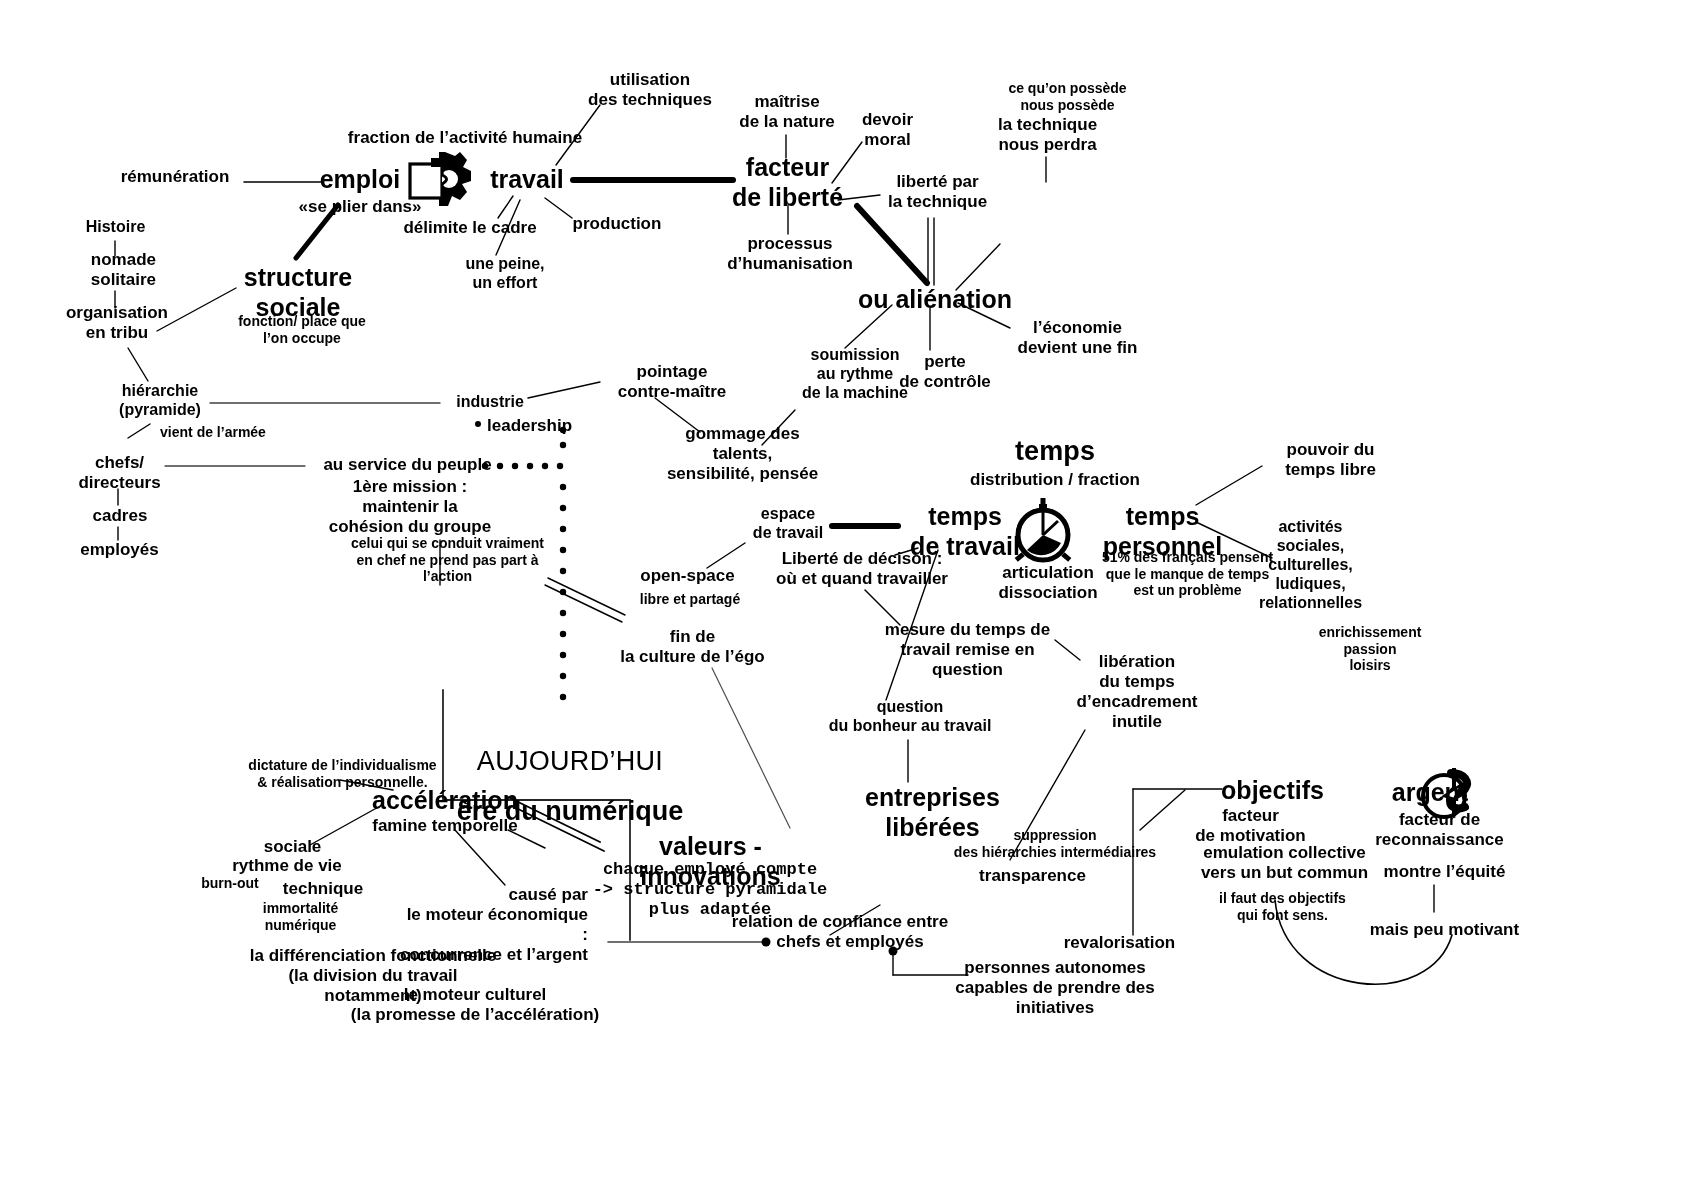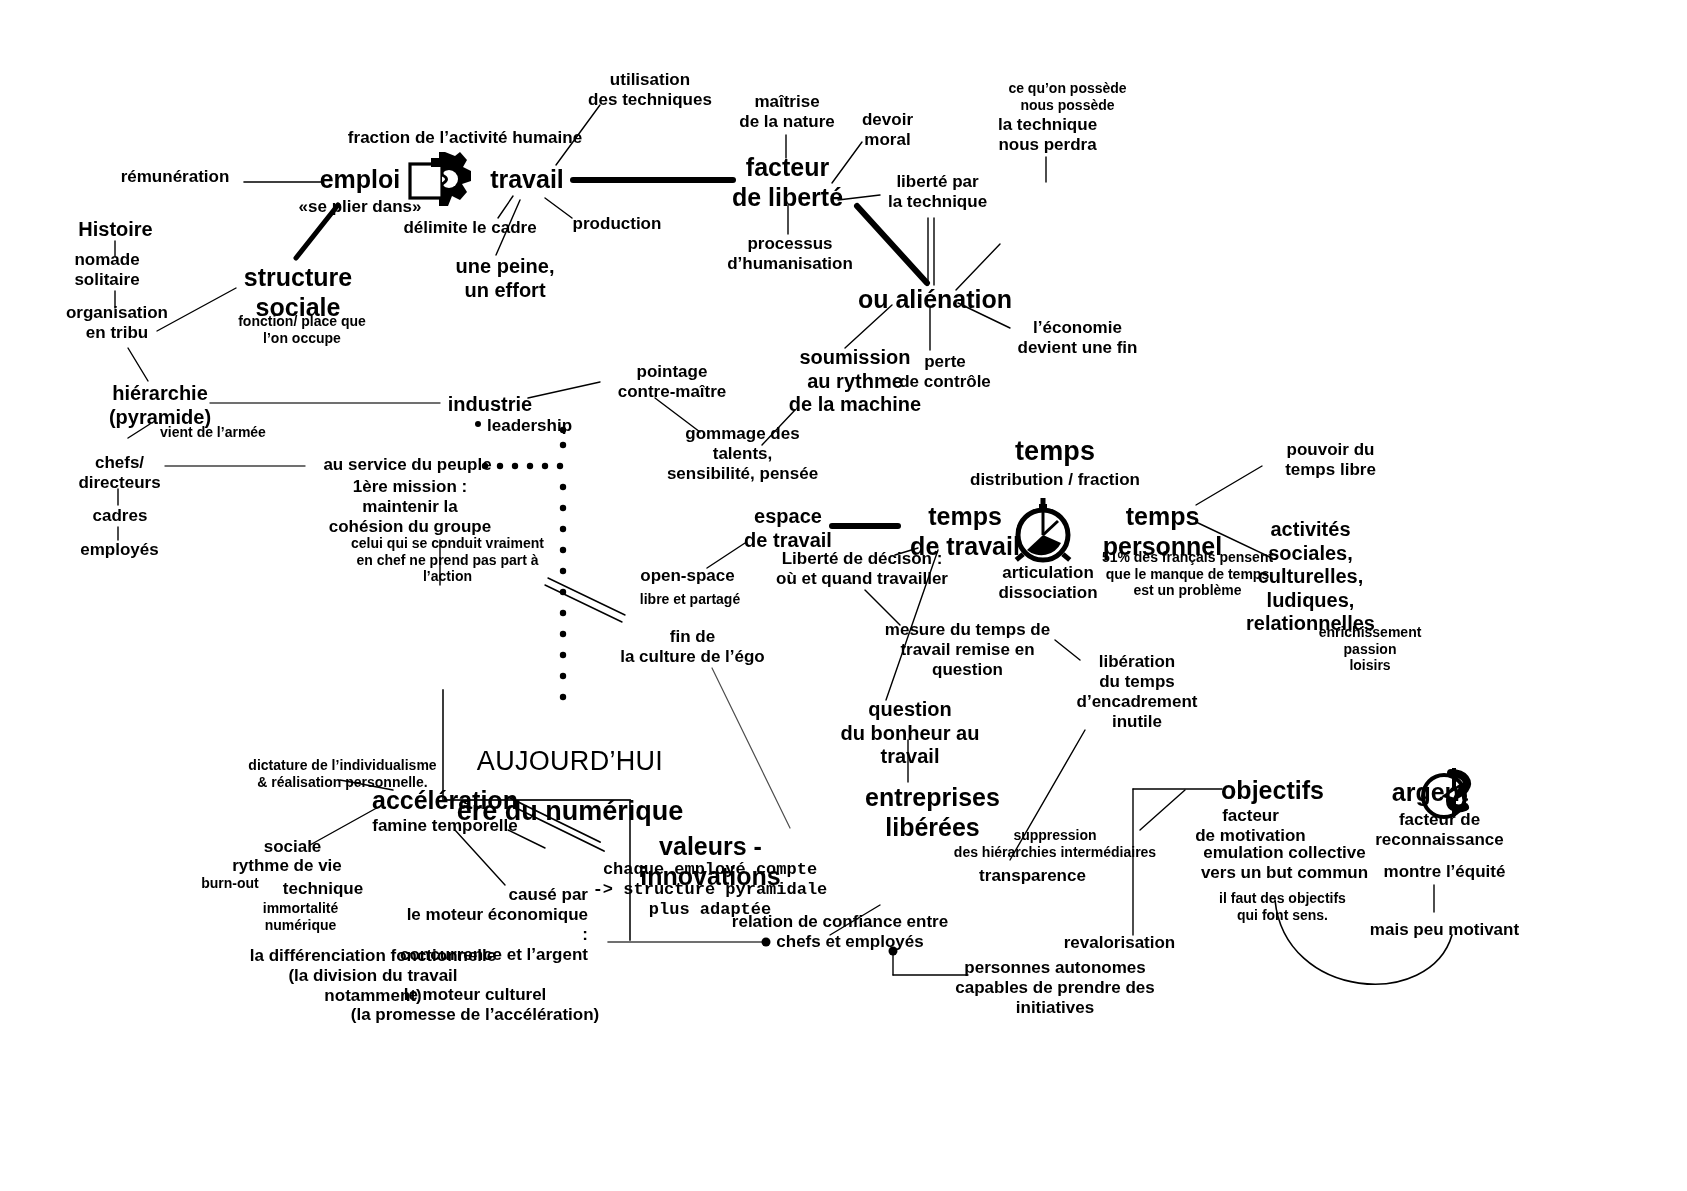--- a/index.html
+++ b/index.html
@@ -8,21 +8,21 @@
     width:1687px;height:1191px;
     background:#ffffff;
     font-family:"Liberation Sans", sans-serif;
     color:#000;
     overflow:hidden;
   }
   #edges{position:absolute;left:0;top:0;width:1687px;height:1191px;pointer-events:none;}
   .node{position:absolute;text-align:center;line-height:1.18;white-space:pre-line;}
   .t-hero{font-size:27px;font-weight:700;letter-spacing:.1px;}
   .t-big{font-size:25px;font-weight:700;}
-  .t-mid{font-size:20px;font-weight:700;}
+  .t-mid{font-size:16px;font-weight:700;}
   .t-sm{font-size:17px;font-weight:700;}
   .t-xs{font-size:14px;font-weight:700;}
   .t-today{font-size:27px;font-weight:400;letter-spacing:.3px;}
   .t-today2{font-size:27px;font-weight:700;margin-top:44px;}
   .icon{position:absolute;}
 </style>
 </head>
 <body>
 
 <div id="canvas">
@@ -234,21 +234,21 @@
 
   <div class="node t-sm" style="left:870px;top:172px;width:135px;">liberté par
 la technique</div>
 
 
   <div class="node t-sm" style="left:375px;top:218px;width:190px;">délimite le cadre</div>
 
   <div class="node t-sm" style="left:557px;top:214px;width:120px;">production</div>
 
   <div class="node t-mid" style="left:63px;top:218px;width:105px;">Histoire</div>
-  <div class="node t-sm" style="left:52px;top:250px;width:110px;">nomade
+  <div class="node t-sm" style="left:46px;top:250px;width:110px;text-align:right;">nomade
 solitaire</div>
   <div class="node t-sm" style="left:52px;top:303px;width:130px;">organisation
 en tribu</div>
 
   <div class="node t-big" style="left:218px;top:263px;width:160px;">structure
 sociale</div>
   <div class="node t-xs" style="left:222px;top:313px;width:160px;">fonction/ place que
 l’on occupe</div>
 
   <div class="node t-mid" style="left:440px;top:255px;width:130px;">une peine,

